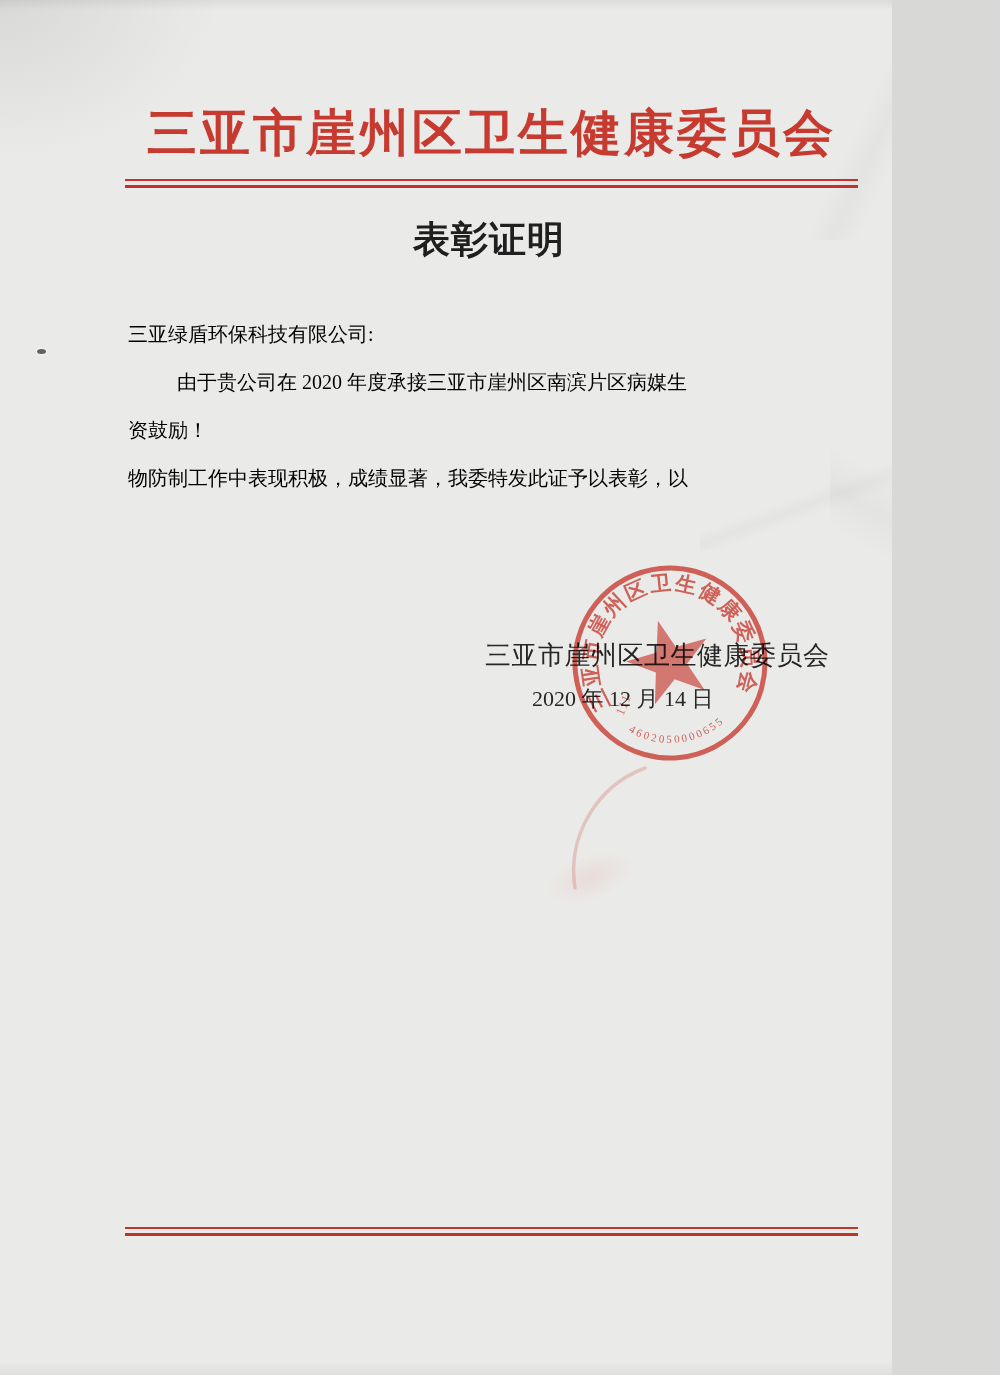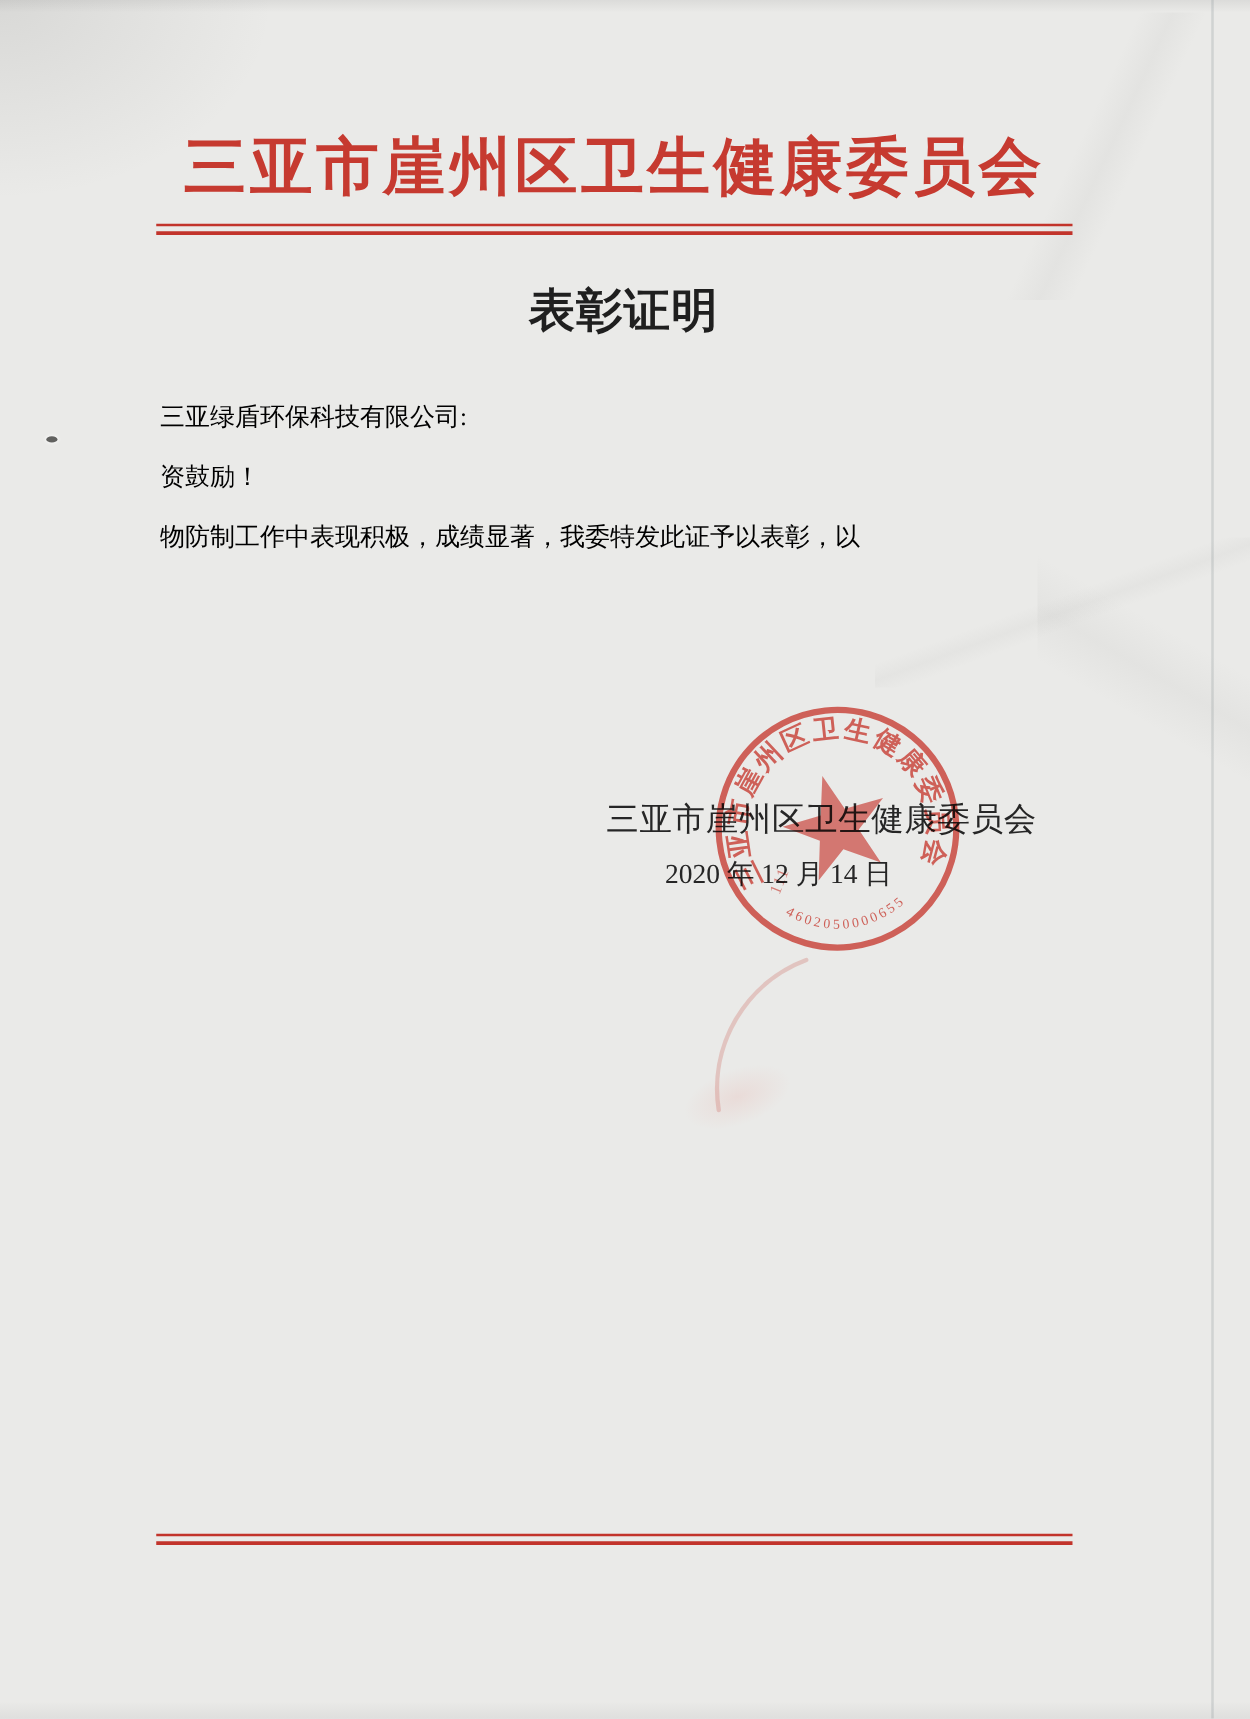--- a/index.html
+++ b/index.html
@@ -1,19 +1,19 @@
 <!DOCTYPE html>
 <html><head>
 <meta charset="utf-8">
 <style>
   html,body{margin:0;padding:0;}
   body{background:#d8d8d6;}
   .page{
     position:relative;
-    width:1000px;height:1375px;
+    width:892px;height:1375px;
     background:#eaeae8;
     overflow:hidden;
     font-family:"Liberation Serif","DejaVu Serif",serif;
   }
   
   .shade-topleft{position:absolute;left:0;top:0;width:220px;height:160px;
     background:radial-gradient(ellipse at 0 0, rgba(110,110,108,0.14), rgba(110,110,108,0.0) 70%);}
   .shade-topedge{position:absolute;left:0;top:0;width:100%;height:10px;
     background:linear-gradient(180deg, rgba(90,90,90,0.10), rgba(90,90,90,0));}
   .shade-bottomedge{position:absolute;left:0;bottom:0;width:100%;height:14px;
@@ -38,21 +38,21 @@
   }
   .rule-group{position:absolute;left:125px;width:733px;}
   .rule-top{top:179px;}
   .rule-bottom{top:1227px;}
   .rule{width:100%;background:#c2342b;}
   .rule-thin{height:2px;margin-bottom:4px;}
   .rule-thick{height:3px;}
 
   
   .doc-title{
-    position:absolute;left:125px;top:213px;width:720px;margin:14px;
+    position:absolute;left:125px;top:213px;width:720px;margin:4px;
     text-align:center;font-size:37px;line-height:46px;font-weight:bold;
     color:#1f1f1f;letter-spacing:1px;
   }
   .body-text{
     position:absolute;left:128px;top:310px;width:740px;
     font-size:20px;line-height:48px;color:#000000;
   }
   .line{white-space:nowrap;}
   .indent{text-indent:49px;}
 
@@ -97,20 +97,21 @@
   <h1 class="letterhead">三亚市崖州区卫生健康委员会</h1>
   <div class="rule-group rule-top">
     <div class="rule rule-thin"></div>
     <div class="rule rule-thick"></div>
   </div>
 
   <h2 class="doc-title">表彰证明</h2>
 
   <div class="body-text">
     <div class="line salutation">三亚绿盾环保科技有限公司:</div>
+    <div class="line indent">由于贵公司在 2020 年度承接三亚市崖州区南滨片区病媒生</div>
     <div class="line">资鼓励！</div>
     <div class="line">物防制工作中表现积极，成绩显著，我委特发此证予以表彰，以</div>
   </div>
 
   <div class="sig-org">三亚市崖州区卫生健康委员会</div>
   <div class="sig-date">2020 年 12 月 14 日</div>
 
   <svg class="seal" viewBox="0 0 200 200">
     <defs>
       <path id="arcTop" d="M 36.8,136.5 A 73 73 0 1 1 163.2,136.5" fill="none"></path>

